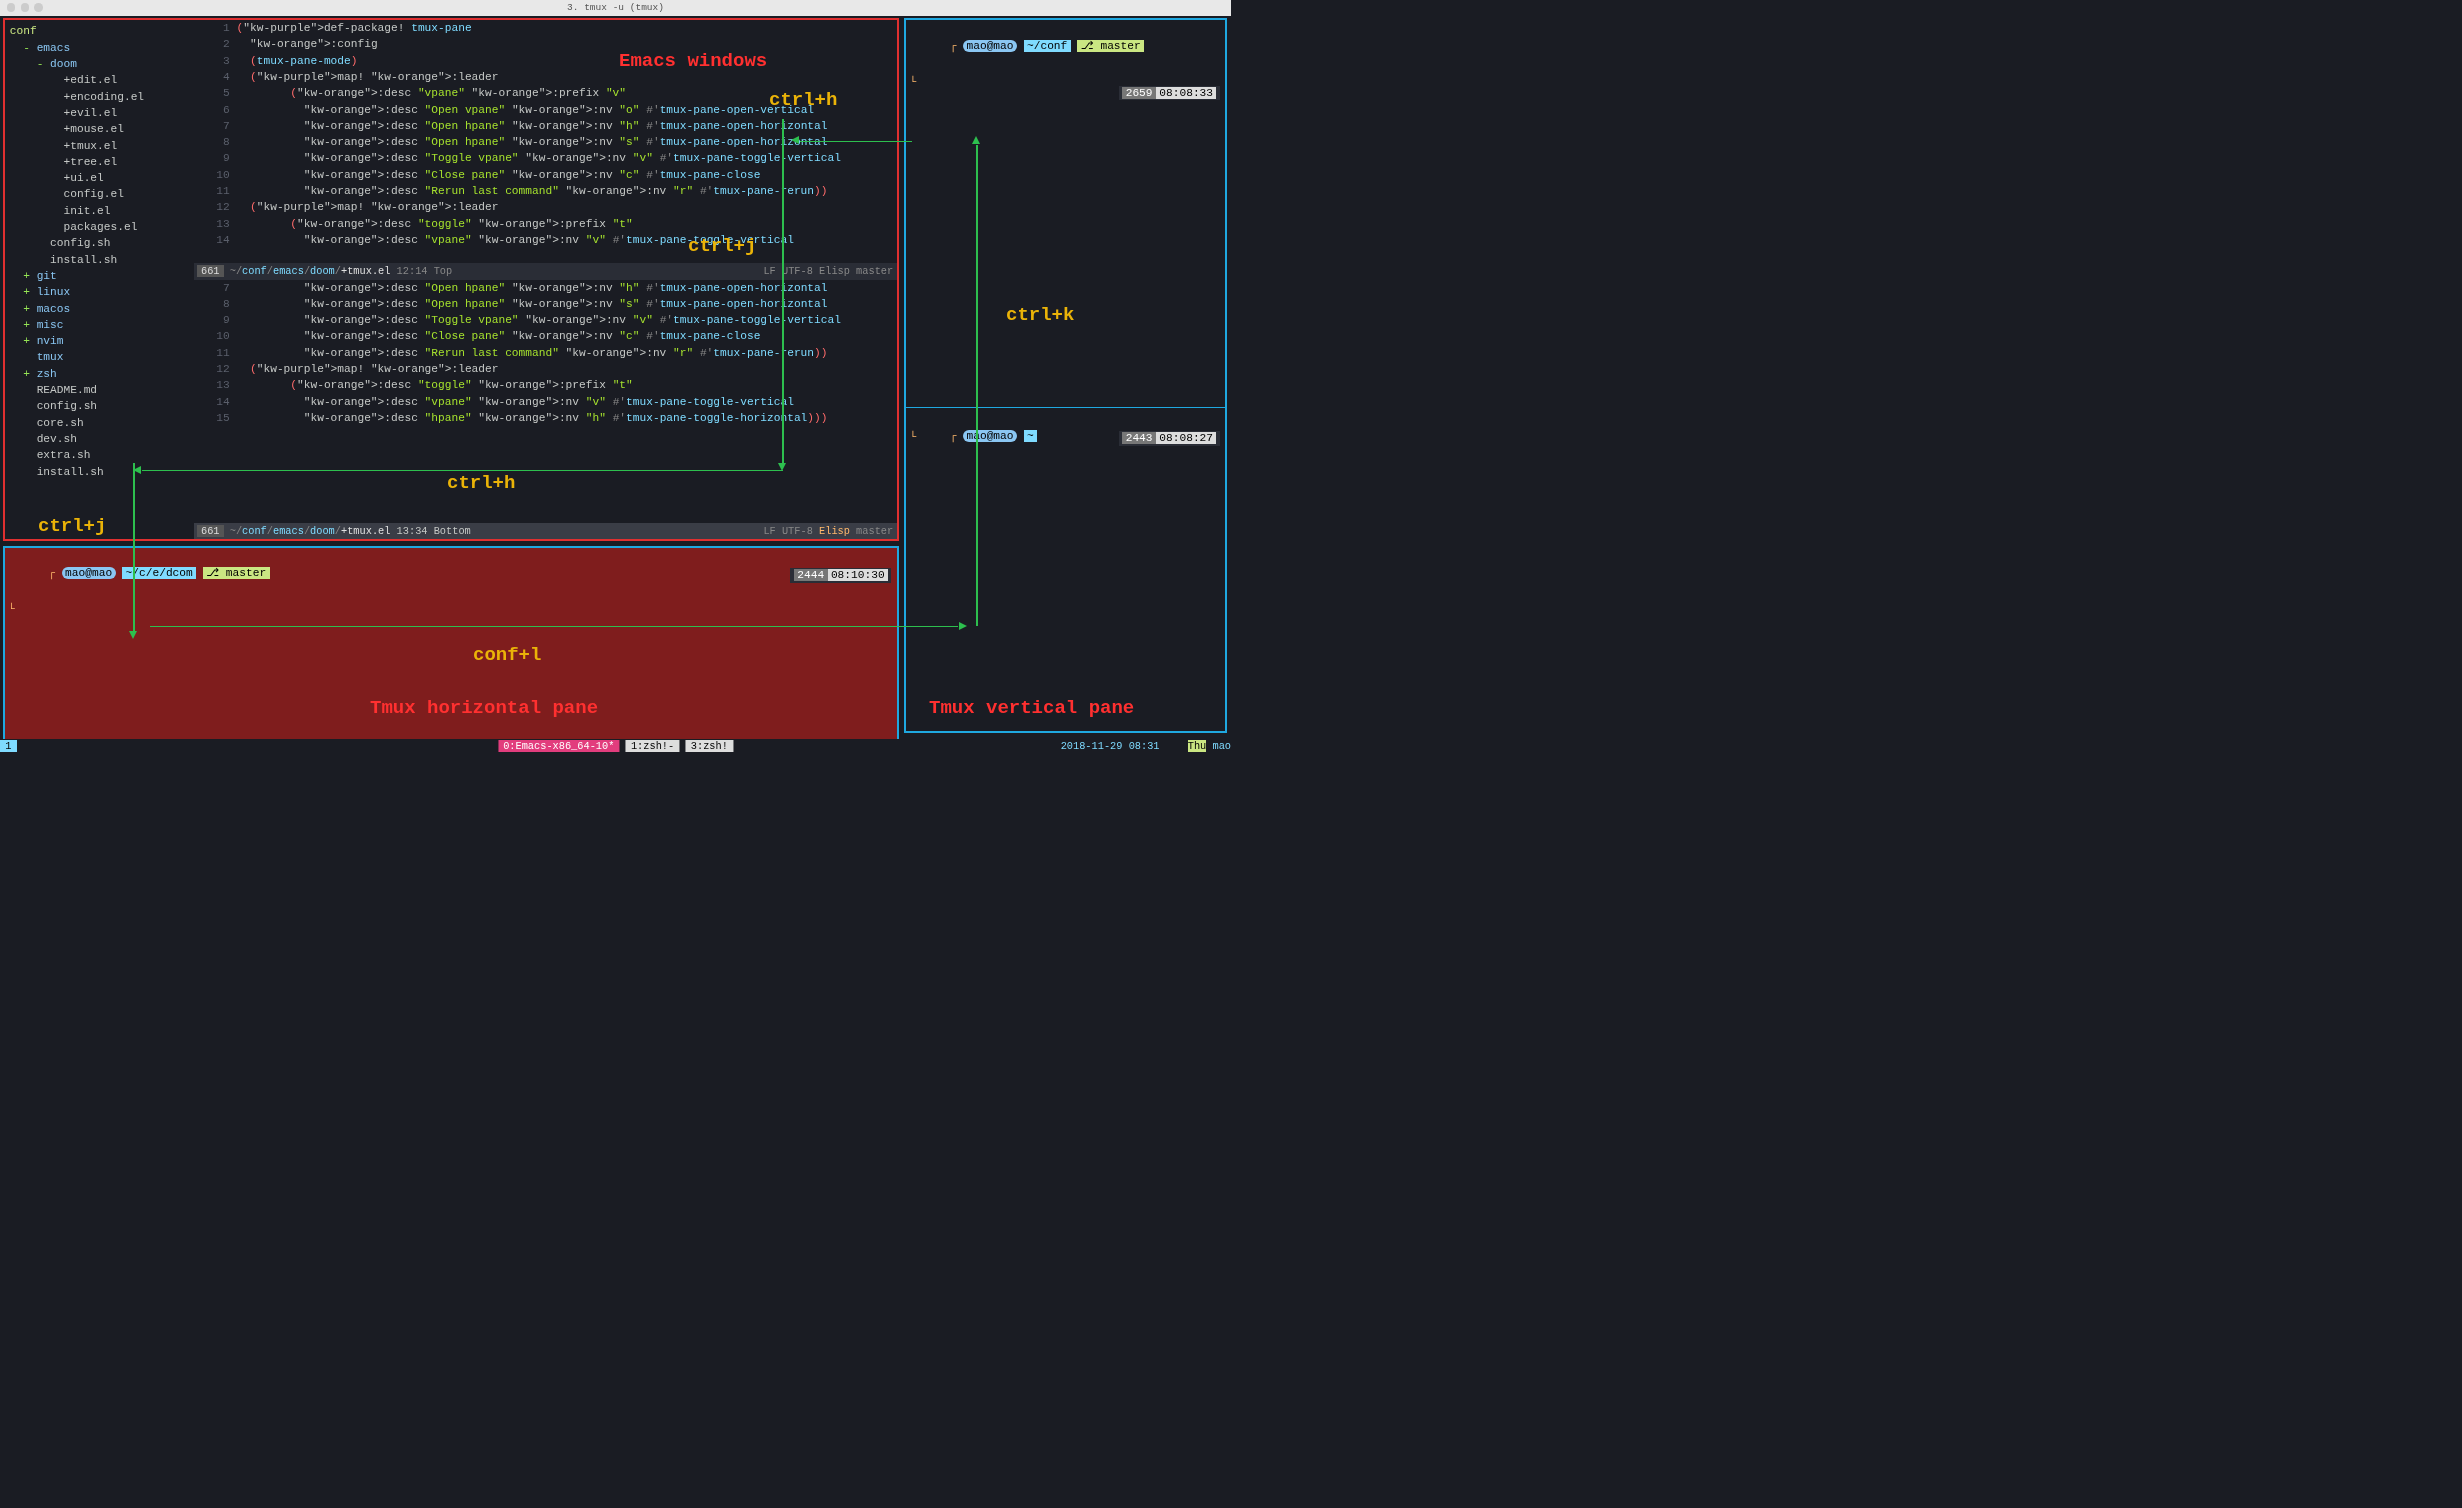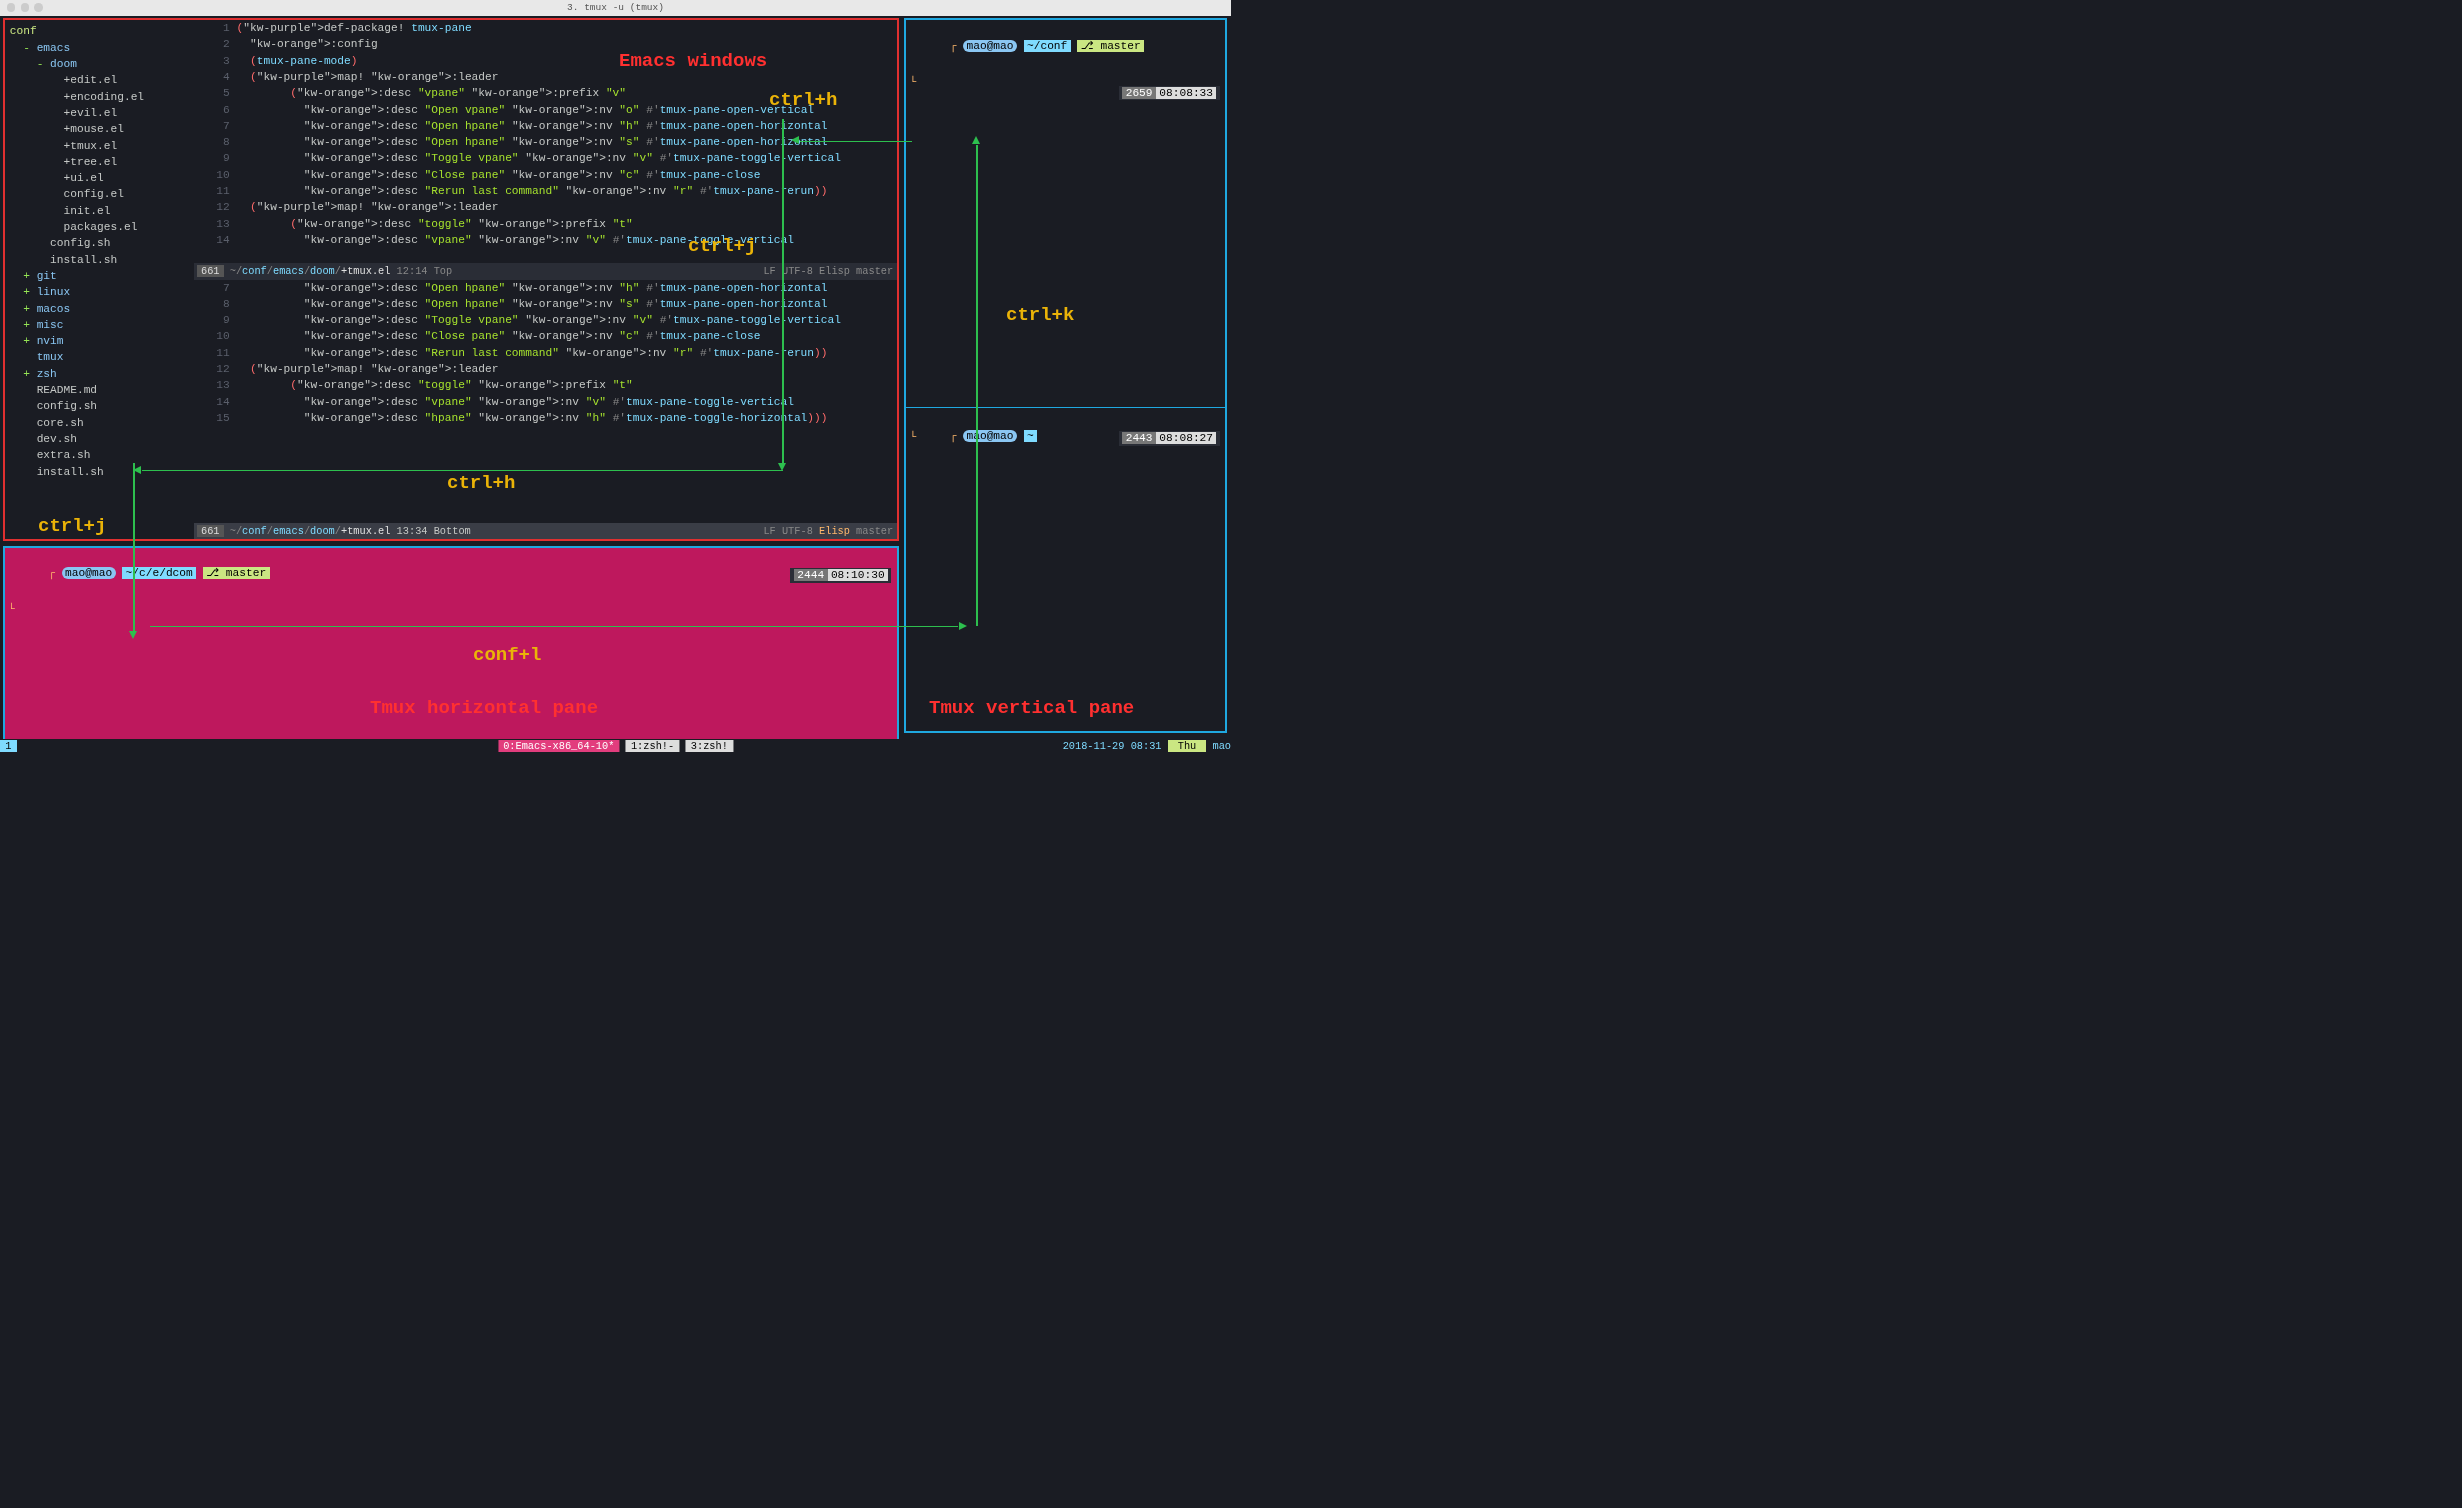--- a/index.html
+++ b/index.html
@@ -92,21 +92,21 @@
   .kw-gray   { color: #888; }
   .kw-red    { color: #ff6b6b; }
   .kw-white  { color: #e0e0e0; }
 
   .bottom-pane {
     position: absolute;
     left: 2.6px; top: 530px;
     width: 896px;
     height: 202px;
     border: 2.6px solid #1fa8e0;
-    background: #be185d;
+    background: #7f1d1d;
   }
   .right-pane {
     position: absolute;
     left: 904px; top: 2.6px;
     width: 323px;
     height: 715px;
     border: 2.6px solid #1fa8e0;
     background: #1a1c23;
   }
   .shell-line { line-height: 16.3px; white-space: pre; padding: 1.7px 3.4px; }
@@ -140,21 +140,21 @@
     font-size: 10.3px;
   }
   .sb-left { position: absolute; left: 0; }
   .sb-left .sess { background: #7fdbff; color: #000; padding: 0 5.2px; }
   .sb-center { position: absolute; left: 50%; transform: translateX(-50%); }
   .win-tab { padding: 0 5.2px; }
   .win-active { background: #e23d7d; color: #fff; }
   .win-inactive { background: #ddd; color: #000; }
   .sb-right { position: absolute; right: 0; }
   .sb-date { color: #7fdbff; }
-  .sb-day { background: #cae682; color: #000; padding: 0 10px; }
+  .sb-day { background: #cae682; color: #000; padding: 0 0; margin-left: 22px; }
 
   
   .annot {
     position: absolute;
     font-weight: bold;
     font-size: 19px;
     pointer-events: none;
   }
   .annot-red { color: #ff3030; }
   .annot-green { color: #eab308; }

